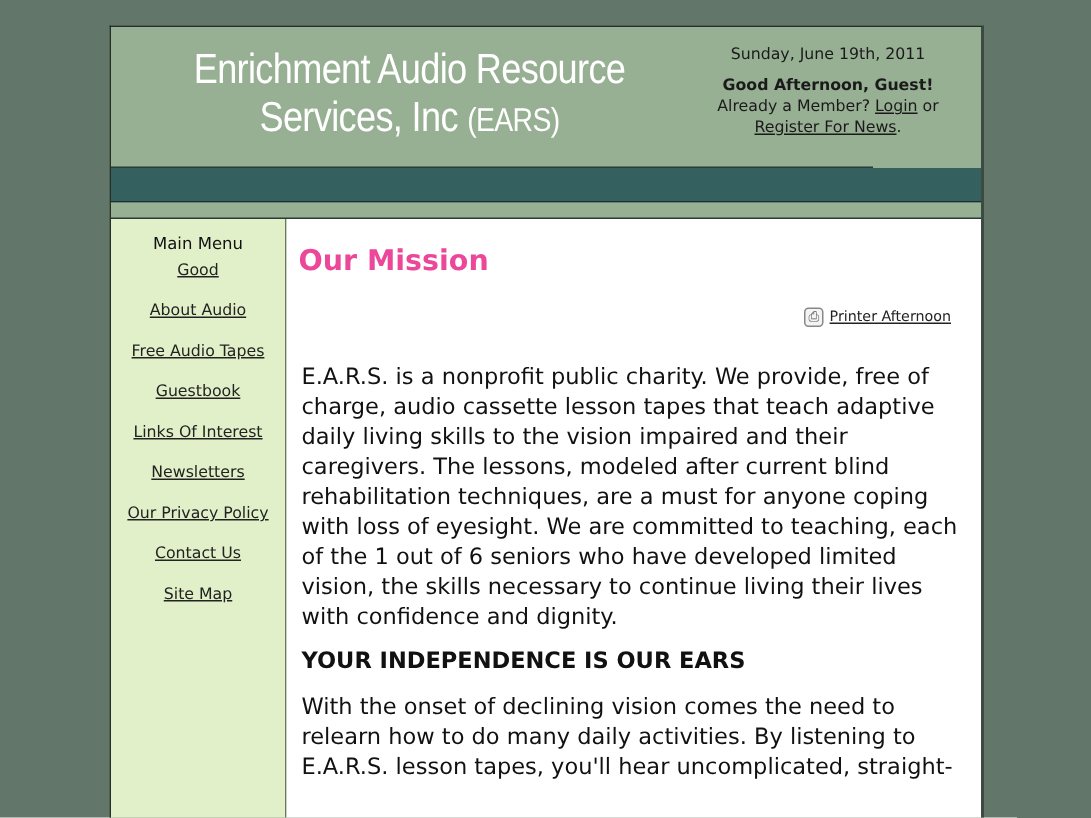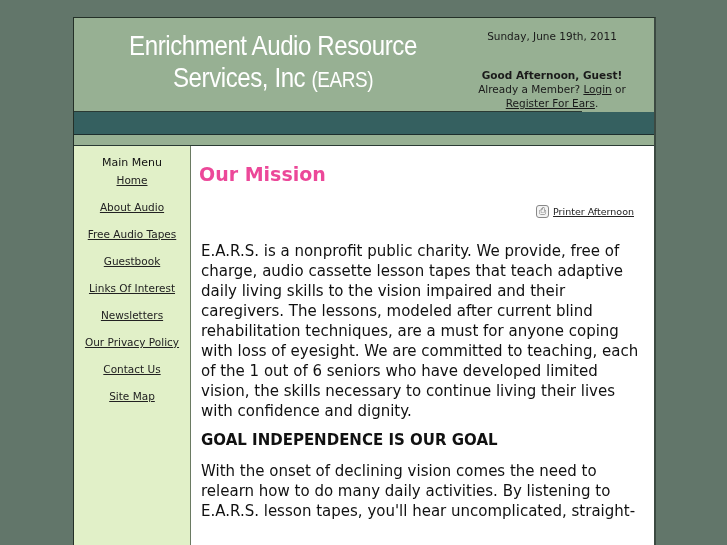--- a/index.html
+++ b/index.html
@@ -22,21 +22,21 @@
     position:absolute; left:0; top:12px; width:398px; text-align:center;
     color:#ffffff; font-family:"Liberation Sans", sans-serif;
   }
   .logo .l1 { font-size:28px; line-height:32px; letter-spacing:-0.5px; transform:scaleX(0.86); display:block; }
   .logo .l2 { font-size:28px; line-height:32px; letter-spacing:-0.5px; transform:scaleX(0.86); display:block; }
   .logo .l2 .ears { font-size:22px; }
   .welcome {
     position:absolute; left:398px; top:11px; width:160px; text-align:center;
     font-size:10.5px; line-height:14px; color:#1a1a1a;
   }
-  .welcome .date { display:block; margin-bottom:25px;text-align:center; }
+  .welcome .date { display:block; margin-bottom:7px;text-align:center; }
   .welcome .greet { font-weight:bold; display:block; }
   .welcome a { color:#1a1a1a; text-decoration:underline; }
   .navbar {
     position:absolute; left:0; top:94px; width:580px; height:22px;
     background:#356060; border-bottom:1px solid #1d2e2e;
   }
   .strip {
     position:absolute; left:0; top:117px; width:580px; height:10px;
     background:#97b093; border-bottom:1px solid #2a3a34;
   }
@@ -81,45 +81,45 @@
     <div class="logo">
       <span class="l1">Enrichment Audio Resource</span>
       <span class="l2"><span>Services, Inc</span> <span class="ears">(EARS)</span></span>
     </div>
     <div class="welcome">
       <span class="date">Sunday, June 19th, 2011</span>
       <span class="greet">Good Afternoon, Guest!</span>
       <span>Already a Member?</span>
       <a href="#">Login</a>
       <span>or</span><br>
-      <a href="#">Register For Ears</a><span>.</span>
+      <a href="#">Register For News</a><span>.</span>
     </div>
   </div>
 
   <div class="navbar"></div>
   <div class="strip"></div>
 
   <div class="sidebar">
     <div class="menu-title">Main Menu</div>
-    <a href="#">Home</a>
+    <a href="#">Good</a>
     <a href="#">About Audio</a>
     <a href="#">Free Audio Tapes</a>
     <a href="#">Guestbook</a>
     <a href="#">Links Of Interest</a>
     <a href="#">Newsletters</a>
     <a href="#">Our Privacy Policy</a>
     <a href="#">Contact Us</a>
     <a href="#">Site Map</a>
   </div>
 
   <div class="content">
     <h1>Our Mission</h1>
     <div class="printer">
       <span class="pic">⎙</span>
       <a href="#">Printer Afternoon</a>
     </div>
     <div class="body-text">
       <p>E.A.R.S. is a nonprofit public charity. We provide, free of charge, audio cassette lesson tapes that teach adaptive daily living skills to the vision impaired and their caregivers. The lessons, modeled after current blind rehabilitation techniques, are a must for anyone coping with loss of eyesight. We are committed to teaching, each of the 1 out of 6 seniors who have developed limited vision, the skills necessary to continue living their  lives with confidence and dignity.</p>
-      <h2>GOAL INDEPENDENCE IS OUR GOAL</h2>
+      <h2>YOUR INDEPENDENCE IS OUR EARS</h2>
       <p>With the onset of declining vision comes the need to relearn how to do many daily activities. By listening to E.A.R.S. lesson tapes, you'll hear uncomplicated, straight-</p>
     </div>
   </div>
 </div>
 
 </body></html>

